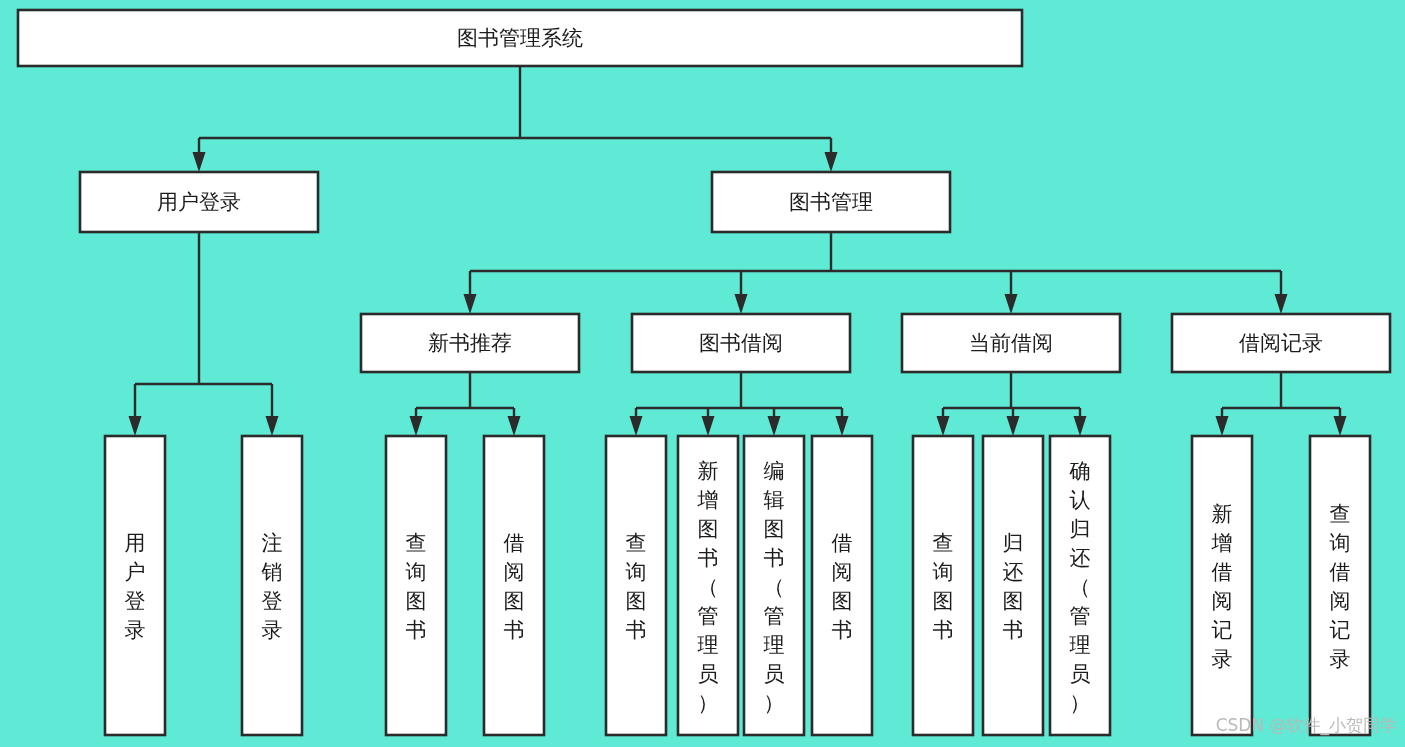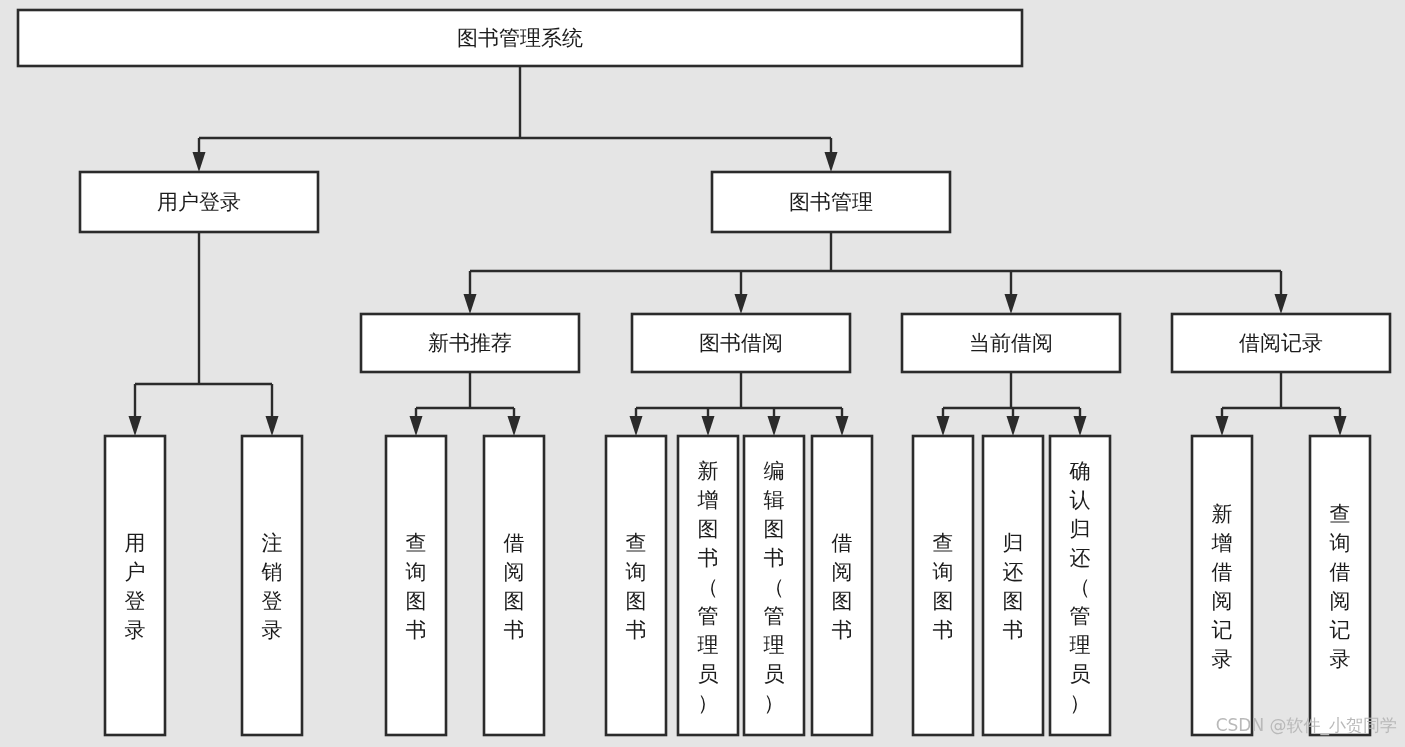--- a/index.html
+++ b/index.html
@@ -10,21 +10,21 @@
   body {
     width: 1405px;
     height: 747px;
     font-family: "DejaVu Sans", "Liberation Sans", sans-serif;
     overflow: hidden;
   }
   #diagram-root {
     position: relative;
     width: 1405px;
     height: 747px;
-    background: #e5e5e5;
+    background: #5eead4;
   }
   svg.diagram-canvas {
     position: absolute;
     top: 0;
     left: 0;
     width: 1405px;
     height: 747px;
     display: block;
   }
   .node-box {

